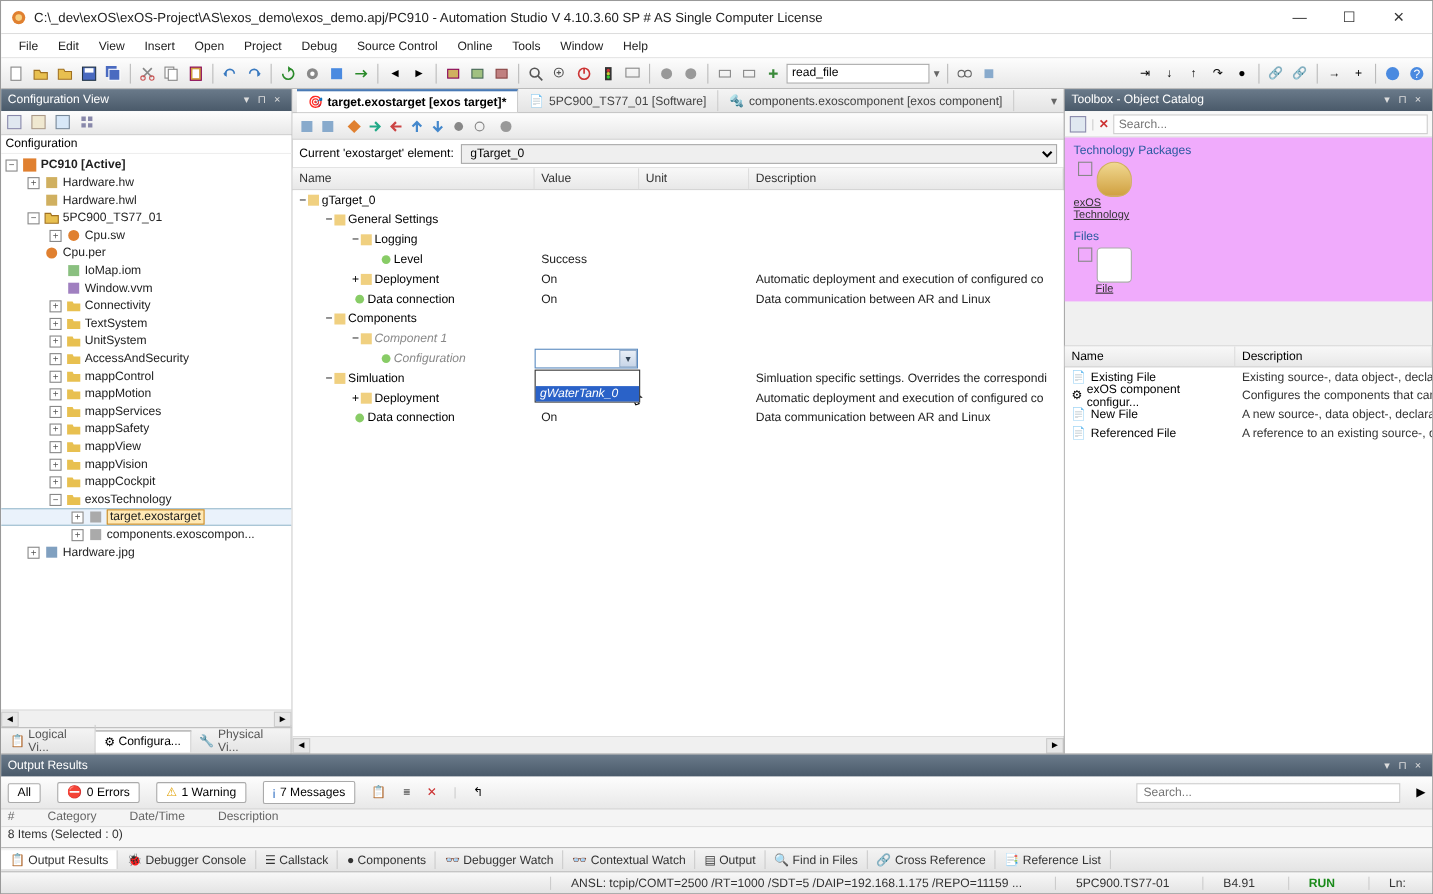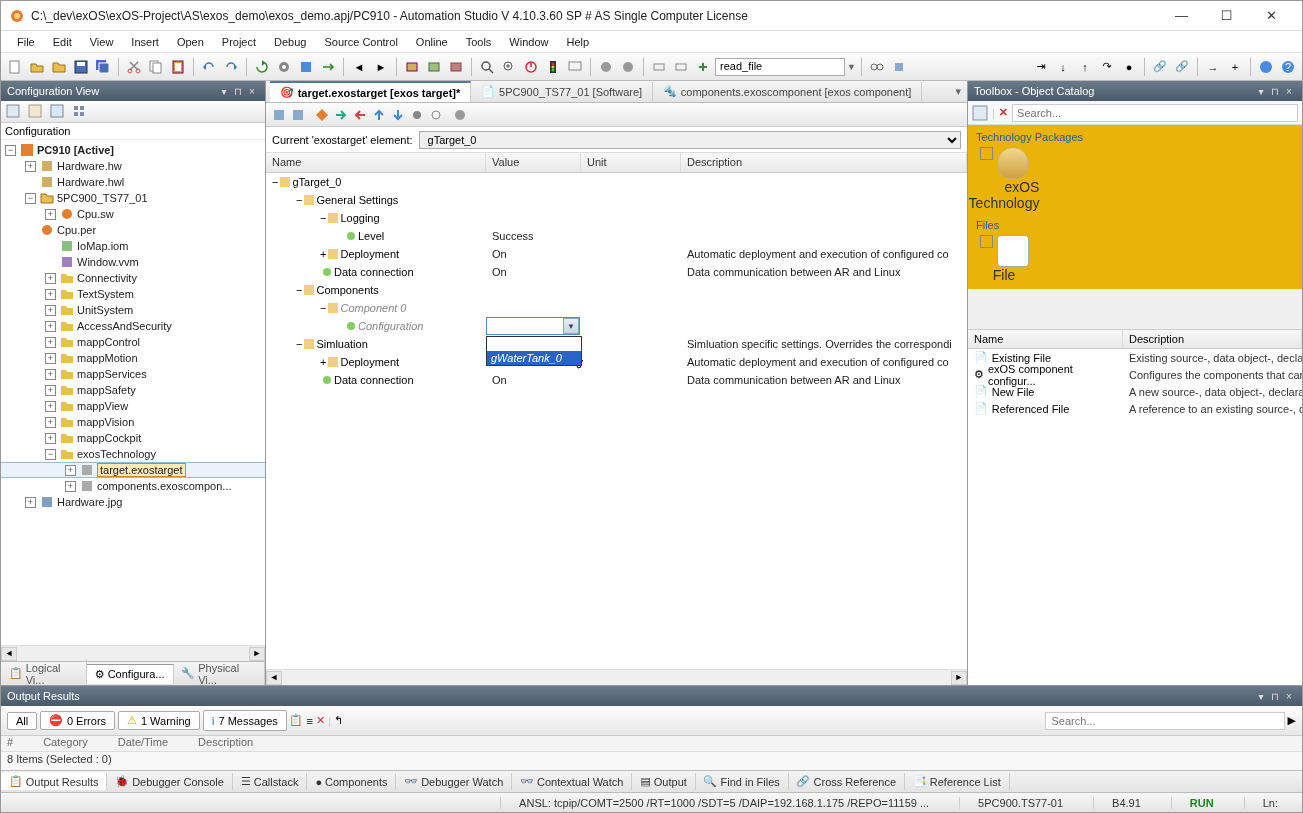--- a/index.html
+++ b/index.html
@@ -46,35 +46,35 @@
 .dropdown-open { border: 1px solid #5a8ac0; background: #fff; width: 94px; height: 18px; position: relative; }
 .dropdown-open .ddbtn { width: 16px; height: 16px; background: linear-gradient(#e8eef6,#c8d6e8); border: 1px solid #8aa6c6; position: absolute; right: 0; top: 0; display: flex; align-items: center; justify-content: center; font-size: 8px; color: #345; }
 .dropdown-list { position: absolute; top: 18px; left: -1px; width: 96px; border: 1px solid #333; background: #fff; z-index: 10; }
 .dropdown-list .opt { padding: 1px 4px; }
 .dropdown-list .opt.hl { background: #2a62c8; color: #fff; font-style: italic; }
 .hscroll { height: 16px; background: #f0f0f0; border-top: 1px solid #ddd; display: flex; align-items: center; }
 .hscroll .arr { width: 16px; height: 14px; background: #e8e8e8; border: 1px solid #ccc; text-align: center; font-size: 9px; }
 .rightpanel { width: 335px; display: flex; flex-direction: column; border-left: 1px solid #999; }
 .search-row { height: 24px; display: flex; align-items: center; padding: 2px 4px; gap: 4px; background: #f8f8f8; border-bottom: 1px solid #ddd; }
 .search-row input { flex: 1; border: 1px solid #ccc; padding: 2px 4px; font-size: 11px; }
-.cat-area { background: #eab308; padding: 6px 8px; }
+.cat-area { background: #f0abfc; padding: 6px 8px; }
 .cat-title { color: #2a5aa0; font-size: 11px; margin-bottom: 4px; }
 .cat-items { display: flex; gap: 10px; flex-wrap: wrap; }
 .cat-item { display: flex; flex-direction: column; align-items: center; width: 56px; }
 .cat-item .ck { width: 13px; height: 13px; border: 1px solid #888; align-self: flex-start; }
 .cat-item .cicon { width: 32px; height: 32px; background: #f4e8c8; border: 1px solid #d0b060; border-radius: 4px; }
-.cat-item .clabel { font-size: 14px; text-align: right; color: #333; }
+.cat-item .clabel { font-size: 10px; text-align: left; color: #333; text-decoration: underline; }
 .file-list { flex: 1; background: #fff; border-top: 1px solid #ccc; display: flex; flex-direction: column; }
 .file-list .flhdr { display: flex; background: linear-gradient(#f8f8f8,#e8e8e8); border-bottom: 1px solid #ccc; }
 .file-list .flhdr .flh { padding: 3px 6px; border-right: 1px solid #ddd; }
 .file-list .flrow { display: flex; align-items: center; height: 17px; }
 .file-list .flrow .fln { width: 155px; padding: 0 6px; display: flex; align-items: center; gap: 4px; }
 .file-list .flrow .fld { flex: 1; padding: 0 6px; color: #333; white-space: nowrap; overflow: hidden; }
 .output-panel { border-top: 1px solid #999; display: flex; flex-direction: column; }
-.output-bar { height: 30px; background: linear-gradient(#fdfdfd,#e8e8e8); border-bottom: 1px solid #ccc; display: flex; align-items: center; padding: 0 6px; gap: 3px; }
+.output-bar { height: 30px; background: linear-gradient(#fdfdfd,#e8e8e8); border-bottom: 1px solid #ccc; display: flex; align-items: center; padding: 0 6px; gap: 15px; }
 .output-bar .chip { border: 1px solid #aaa; background: #fff; padding: 2px 8px; display: flex; align-items: center; gap: 4px; border-radius: 2px; }
 .output-bar input { border: 1px solid #ccc; padding: 2px 6px; width: 240px; }
 .out-header { height: 16px; background: #f4f4f4; border-bottom: 1px solid #ddd; display: flex; font-size: 10px; color: #666; padding: 0 6px; gap: 30px; }
 .out-status { height: 18px; background: #f8f8f8; padding: 1px 6px; color: #333; }
 .tabstrip { height: 22px; background: linear-gradient(#f4f4f4,#e4e4e4); display: flex; align-items: center; border-top: 1px solid #bbb; }
 .tabstrip .stab { padding: 2px 8px; display: flex; align-items: center; gap: 3px; color: #333; border-right: 1px solid #ccc; font-size: 11px; }
 .tabstrip .stab.active { background: #fff; }
 .statusbar { height: 20px; background: linear-gradient(#f8f8f8,#e4e4e4); border-top: 1px solid #bbb; display: flex; align-items: center; padding: 0 6px; font-size: 10px; color: #333; gap: 12px; }
 .statusbar .cell { padding: 0 18px; border-left: 1px solid #ccc; }
 .statusbar .run { color: #1a8a1a; font-weight: bold; }
@@ -743,21 +743,21 @@
           </div>
         </div>
       <div class="grow">
           <div class="gname" style="padding-left:54px;width:220px">
             <span class="exp">−</span>
             <span class="ticon">
               <svg width="14" height="14">
                 <rect x="2" y="2" width="10" height="10" fill="#f0d080"></rect>
               </svg>
             </span>
-            <span class="italic-gray">Component 0</span>
+            <span class="italic-gray">Component 1</span>
           </div>
         </div>
       <div class="grow" style="position:relative">
           <div class="gname" style="padding-left:78px;width:220px">
             <span class="noexp"></span>
             <span class="ticon">
               <svg width="14" height="14">
                 <circle cx="7" cy="7" r="4" fill="#8c6"></circle>
               </svg>
             </span>

